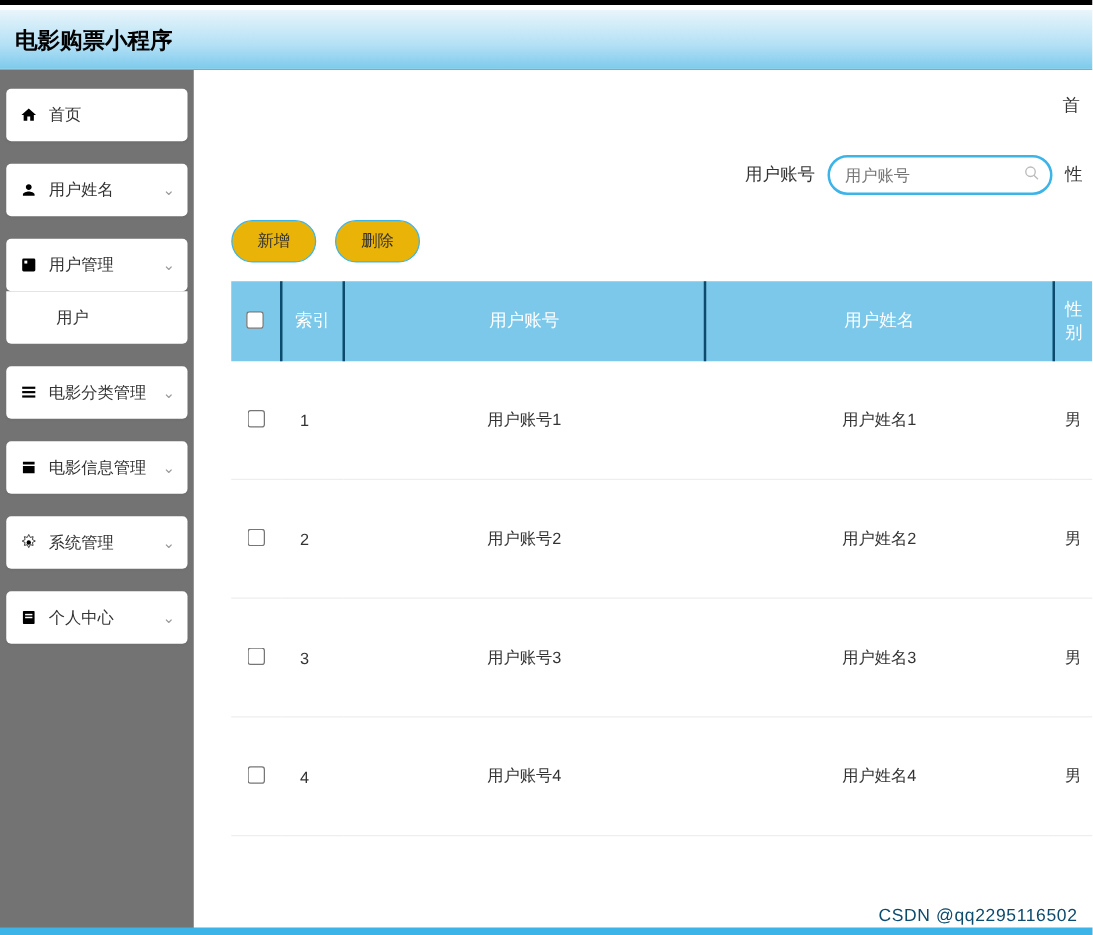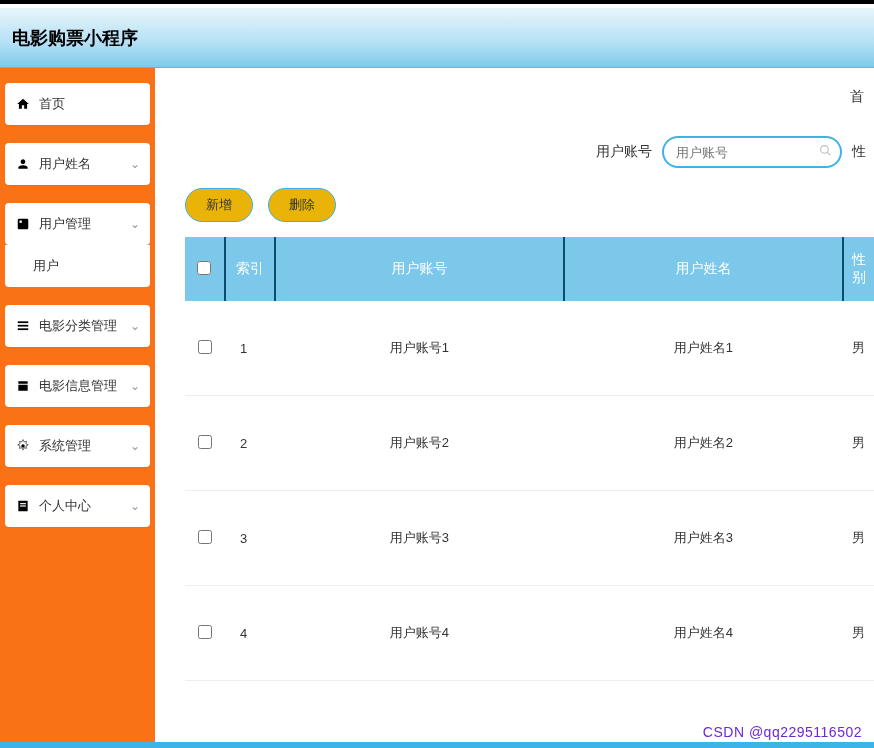--- a/index.html
+++ b/index.html
@@ -2,53 +2,53 @@
 <html><head>
   <meta charset="utf-8">
   <style>
     * { margin: 0; padding: 0; box-sizing: border-box; }
     body { font-family: "Microsoft YaHei", Arial, sans-serif; font-size: 14px; color: #333; background: #fff; }
     
     .top-bar { height: 4px; background: #000; }
     .white-strip { height: 4px; background: #fff; }
     
     .header {
-      height: 60px;
+      height: 48px;
       background: linear-gradient(to bottom, #e8f5fb 0%, #b3e0f5 60%, #7dcaec 100%);
       display: flex;
       align-items: center;
       padding: 0 12px;
       border-bottom: 1px solid #5ab8e0;
     }
     .header-title { font-size: 18px; font-weight: bold; color: #000; }
     
     .container { display: flex; height: calc(100vh - 56px); }
     
     .sidebar {
       width: 155px;
-      background: #f97316;
+      background: #737373;
       padding: 15px 5px;
       flex-shrink: 0;
     }
     .sidebar-item {
       background: #fff;
       border-radius: 4px;
       padding: 12px 10px;
       margin-bottom: 18px;
       display: flex;
       align-items: center;
       cursor: pointer;
       box-shadow: 0 1px 2px rgba(0,0,0,0.05);
     }
     .sidebar-item .icon { width: 16px; height: 16px; margin-right: 8px; display: inline-flex; align-items: center; justify-content: center; flex-shrink: 0; }
     .sidebar-item .label { flex: 1; font-size: 13px; }
     .sidebar-item .chevron { color: #999; font-size: 12px; }
     .sidebar-subitem {
       background: #fff;
-      padding: 12px 10px 12px 28px;
+      padding: 12px 10px 12px 40px;
       margin-top: -18px;
       margin-bottom: 18px;
       font-size: 13px;
       cursor: pointer;
       border-radius: 0 0 4px 4px;
     }
     
     .main { flex: 1; padding: 20px 0 20px 30px; overflow: hidden; position: relative; }
     
     .breadcrumb { text-align: right; padding-right: 10px; font-size: 14px; margin-bottom: 30px; }
@@ -99,21 +99,21 @@
     .chk { width: 14px; height: 14px; }
     .col-check { width: 40px; }
     .col-index { width: 50px; text-align: left !important; padding-left: 15px !important; }
     .col-account { width: 290px; }
     .col-name { width: 280px; }
     
     .watermark {
       position: fixed;
       bottom: 8px;
       right: 12px;
-      color: #6d28d9;
+      color: #0c4a6e;
       font-size: 14px;
       font-family: Arial, sans-serif;
       letter-spacing: 0.5px;
     }
     
     .bottom-edge {
       position: fixed;
       bottom: 0; left: 0; right: 0;
       height: 6px;
       background: #3db4e8;

